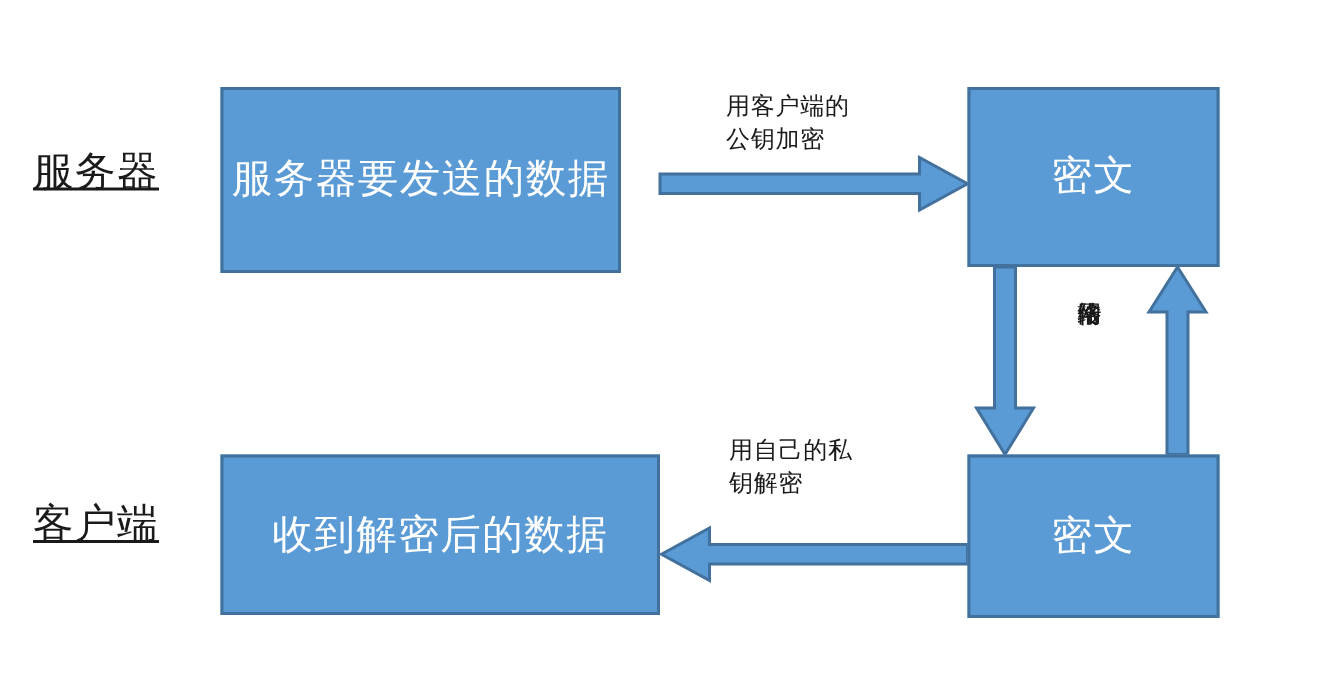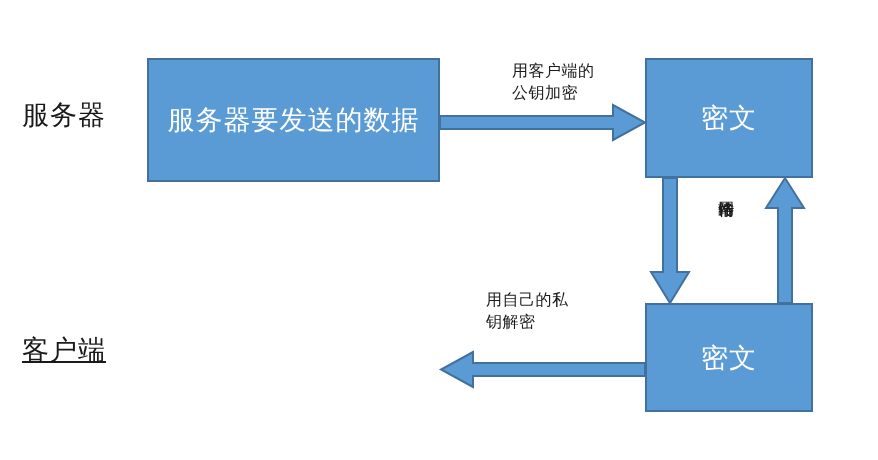--- a/index.html
+++ b/index.html
@@ -27,49 +27,49 @@
     display: flex;
     align-items: center;
     justify-content: center;
     color: #ffffff;
     font-size: 27px;
     line-height: 1.15;
     letter-spacing: 1px;
     white-space: nowrap;
     z-index: 3;
   }
-  #node-server-data { left: 147px; top: 58px;  width: 293px; height: 124px; }
+  #node-server-data { left: 147px; top: 58px;  width: 267px; height: 124px; }
   #node-cipher-top  { left: 645px; top: 58px;  width: 168px; height: 120px; }
   #node-client-data { left: 147px; top: 303px; width: 293px; height: 107px; }
   #node-cipher-bot  { left: 645px; top: 303px; width: 168px; height: 109px; }
 
   
   .role-label {
     position: absolute;
     color: #1a1a1a;
     font-size: 27px;
     line-height: 1.15;
     letter-spacing: 1px;
     white-space: nowrap;
     z-index: 3;
   }
-  #label-server { left: 22px;  top: 99px; }
+  #label-server { left: 22px;  top: 99px; text-decoration: underline; }
   #label-client { left: 22px;  top: 334px; text-decoration: underline; }
 
   
   .edge-label {
     position: absolute;
     color: #1a1a1a;
     font-size: 16px;
     line-height: 1.35;
     letter-spacing: 0.5px;
     white-space: pre;
     z-index: 4;
   }
-  #label-encrypt { left: 484px; top: 60px; margin-left: 28px; }
+  #label-encrypt { left: 484px; top: 60px; }
   #label-decrypt { left: 486px; top: 289px; }
   #label-network {
     left: 718px;
     top: 189px;
     writing-mode: vertical-rl;
     text-orientation: upright;
     line-height: 1.02;
     letter-spacing: 0px;
   }
 
@@ -99,20 +99,21 @@
   </svg>
 
   <div class="role-label" id="label-server">服务器</div>
 
   <div class="role-label" id="label-client">客户端</div>
 
   <div class="node" id="node-server-data">服务器要发送的数据</div>
 
   <div class="node" id="node-cipher-top">密文</div>
 
+  <div class="node" id="node-client-data">收到解密后的数据</div>
 
   <div class="node" id="node-cipher-bot">密文</div>
 
   <div class="edge-label" id="label-encrypt">用客户端的
 公钥加密</div>
 
   <div class="edge-label" id="label-network">网络传输</div>
 
   <div class="edge-label" id="label-decrypt">用自己的私
 钥解密</div>

